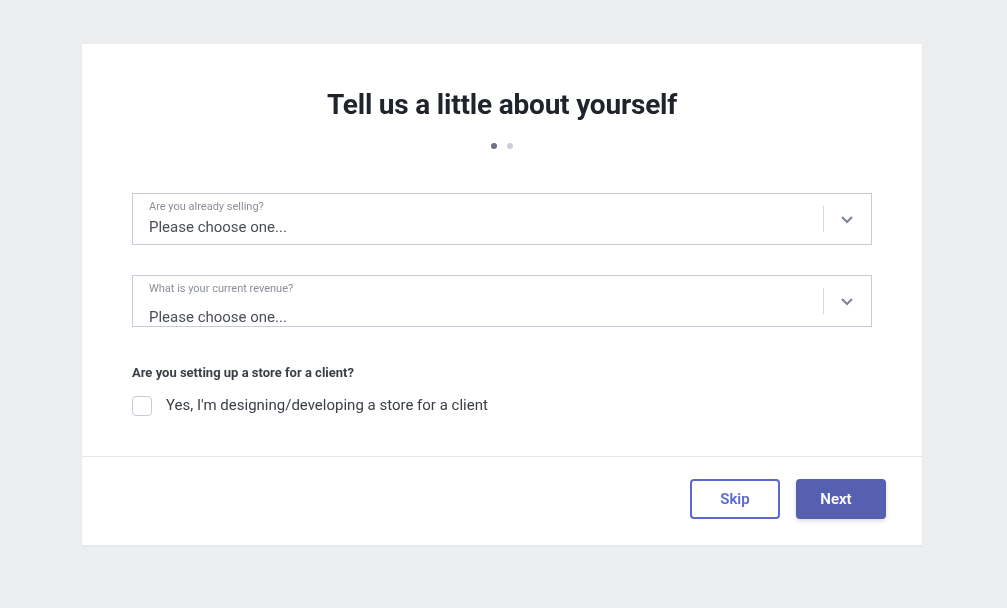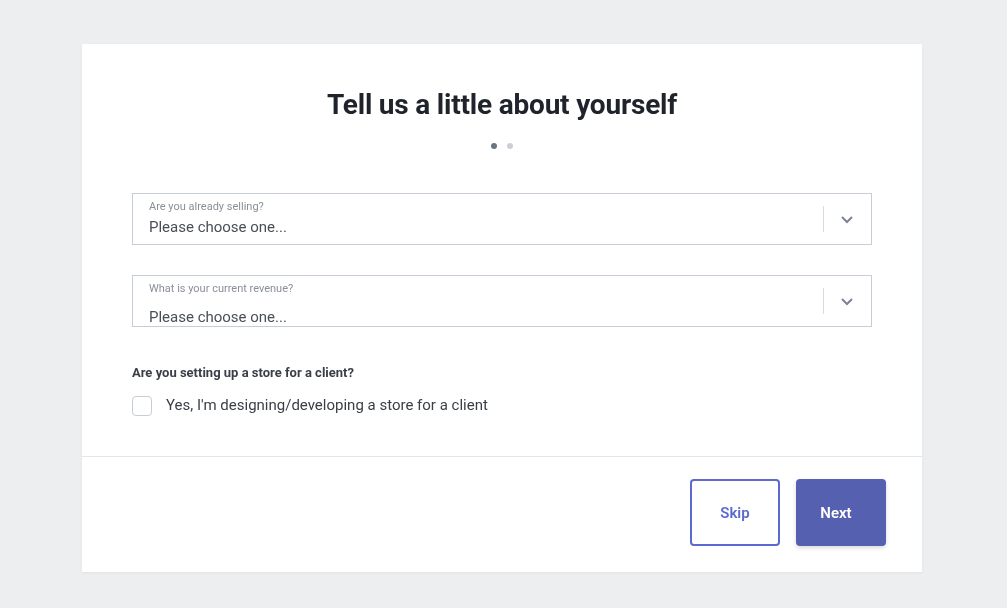--- a/index.html
+++ b/index.html
@@ -124,21 +124,21 @@
       cursor: pointer;
     }
     .card-footer {
       border-top: 1px solid #e3e6eb;
       padding: 22px 36px 26px 36px;
       display: flex;
       justify-content: flex-end;
       gap: 16px;
     }
     .btn {
-      height: 67px;
+      height: 40px;
       min-width: 90px;
       padding: 0 24px;
       border-radius: 4px;
       font-size: 15px;
       font-weight: 600;
       cursor: pointer;
       display: inline-flex;
       align-items: center;
       justify-content: center;
     }

